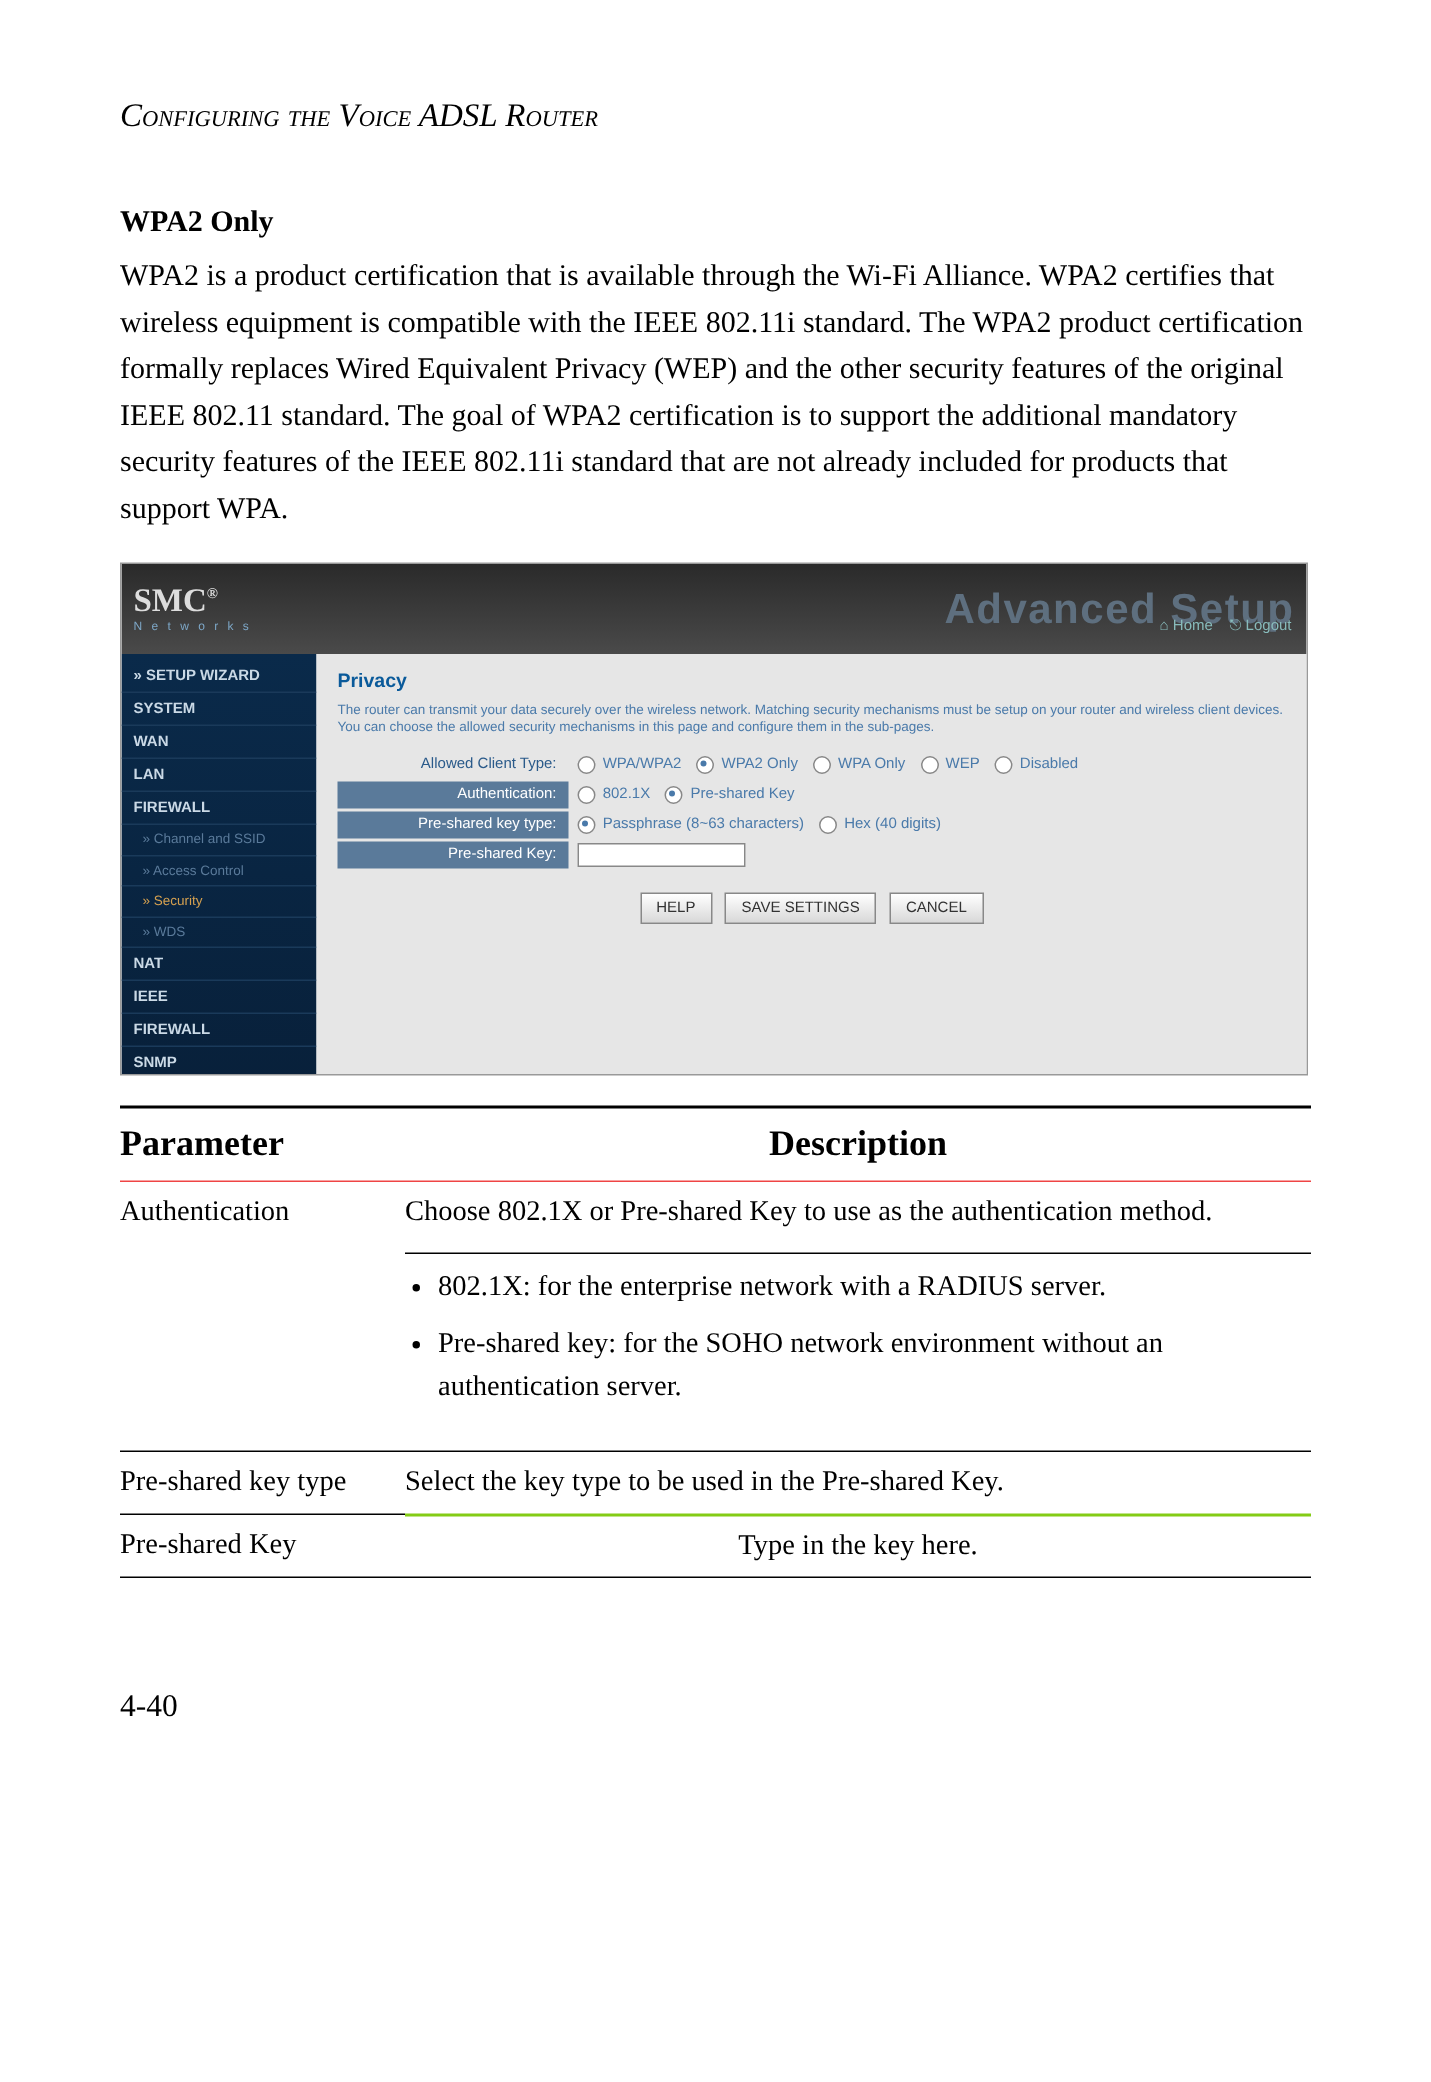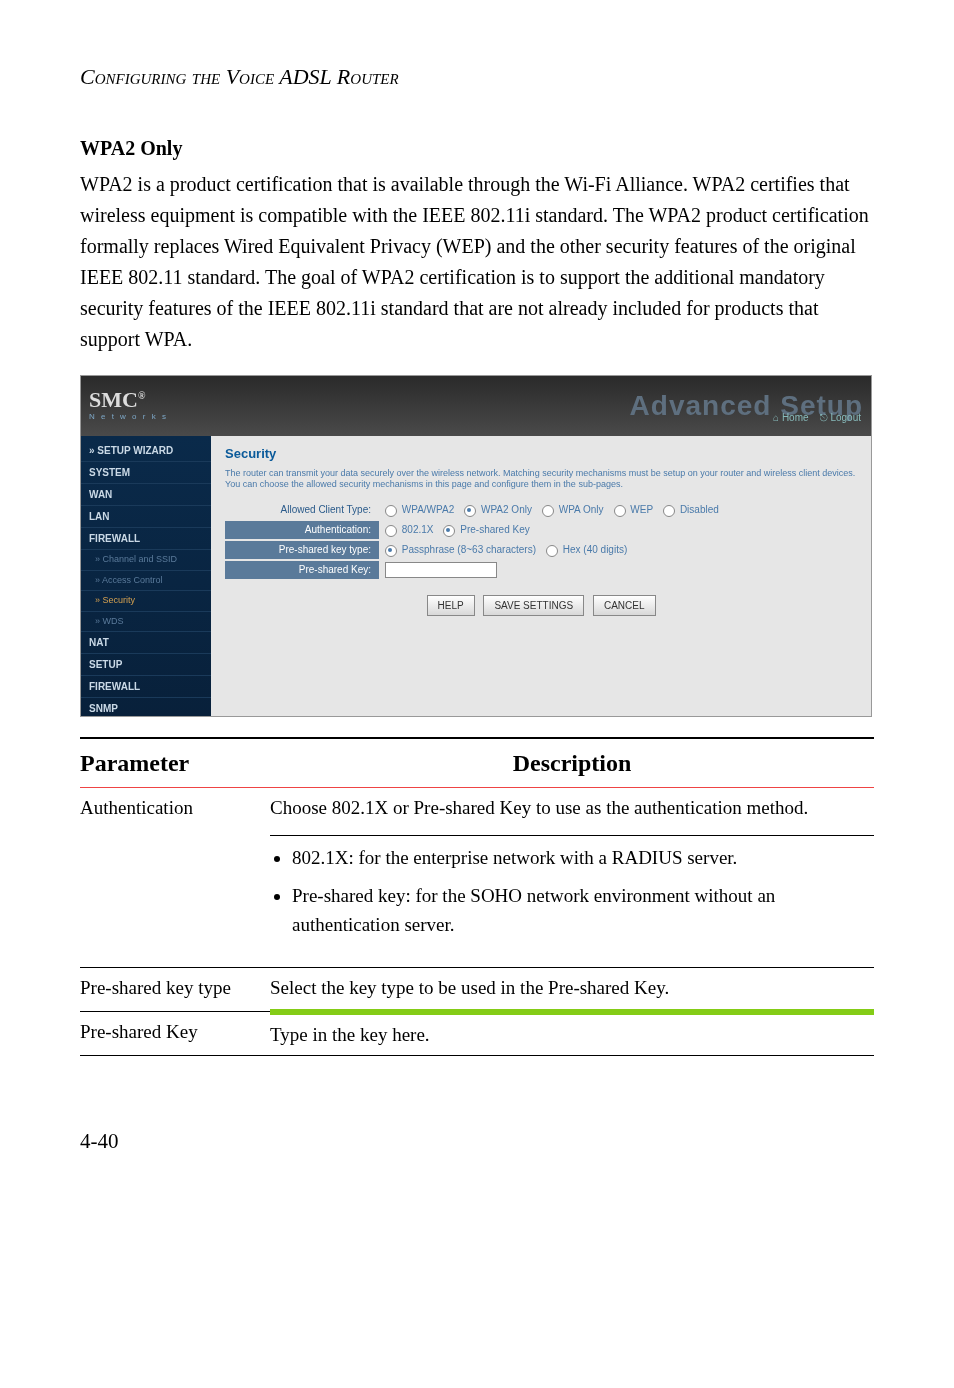--- a/index.html
+++ b/index.html
@@ -233,28 +233,28 @@
       <div class="nav-item header">» SETUP WIZARD</div>
       <div class="nav-item header">SYSTEM</div>
       <div class="nav-item header">WAN</div>
       <div class="nav-item header">LAN</div>
       <div class="nav-item header">FIREWALL</div>
       <div class="nav-item sub">» Channel and SSID</div>
       <div class="nav-item sub">» Access Control</div>
       <div class="nav-item sub orange">» Security</div>
       <div class="nav-item sub">» WDS</div>
       <div class="nav-item header">NAT</div>
-      <div class="nav-item header">SETUP</div>
+      <div class="nav-item header">IEEE</div>
       <div class="nav-item header">FIREWALL</div>
       <div class="nav-item header">SNMP</div>
       <div class="nav-item header">ADSL</div>
 
     </div>
     <div class="ss-main">
-      <div class="ss-section-title">Security</div>
+      <div class="ss-section-title">Privacy</div>
       <div class="ss-desc">The router can transmit your data securely over the wireless network. Matching security mechanisms must be setup on your router and wireless client devices. You can choose the allowed security mechanisms in this page and configure them in the sub-pages.</div>
 
       <div class="ss-row">
         <span class="lbl plain">Allowed Client Type:</span>
         <span class="opts">
           <span><span class="ss-radio"></span> <span>WPA/WPA2</span></span>
           <span><span class="ss-radio checked"></span> <span>WPA2 Only</span></span>
           <span><span class="ss-radio"></span> <span>WPA Only</span></span>
           <span><span class="ss-radio"></span> <span>WEP</span></span>
           <span><span class="ss-radio"></span> <span>Disabled</span></span>
@@ -312,18 +312,18 @@
           </ul>
         </div>
       </td>
     </tr>
     <tr>
       <td class="param-name" style="border-top:1px solid #000;">Pre-shared key type</td>
       <td style="border-top:1px solid #000;">Select the key type to be used in the Pre-shared Key.</td>
     </tr>
     <tr class="last">
       <td class="param-name" style="border-top:1px solid #000;">Pre-shared Key</td>
-      <td style="border-top:6px solid #84cc16;">Type in the key here.</td>
+      <td style="border-top:2px solid #84cc16;text-align:center;">Type in the key here.</td>
     </tr>
   </tbody>
 </table>
 
 <div class="page-num">4-40</div>
 
 </body></html>

